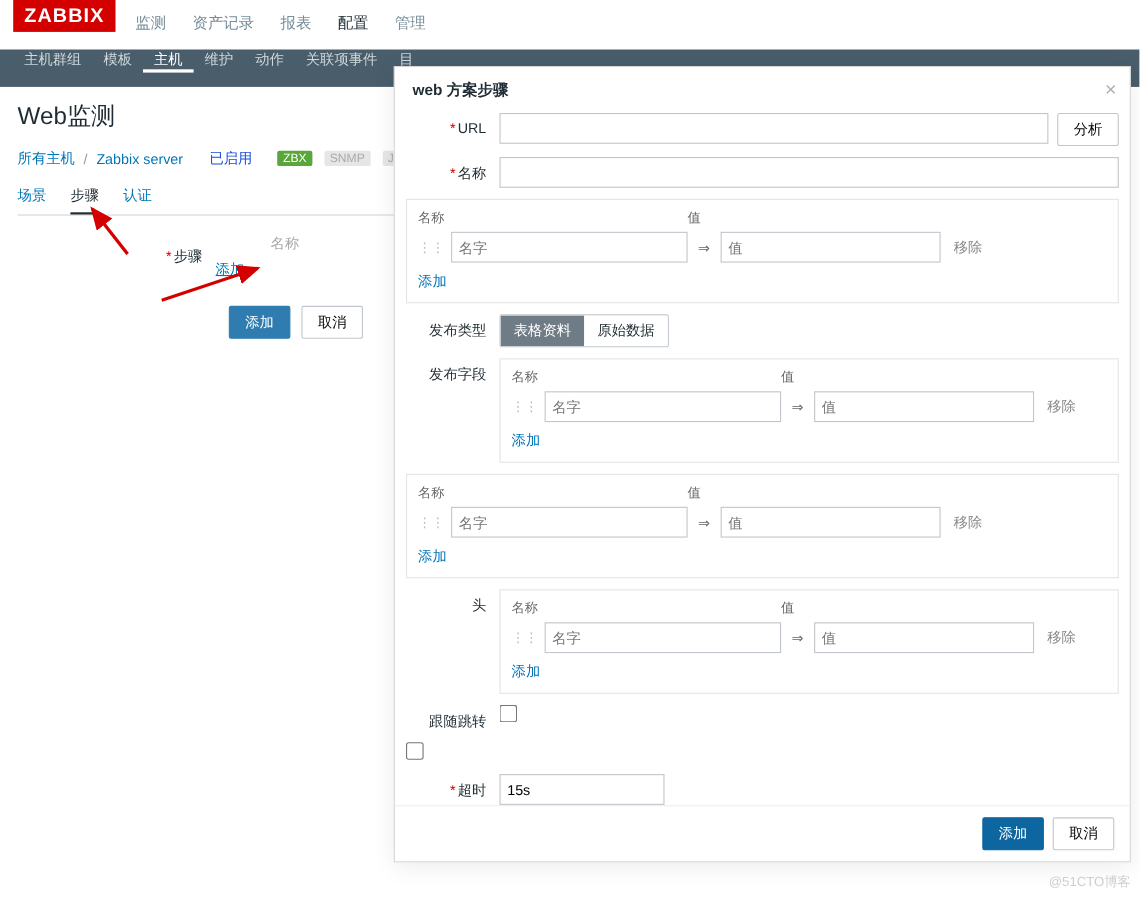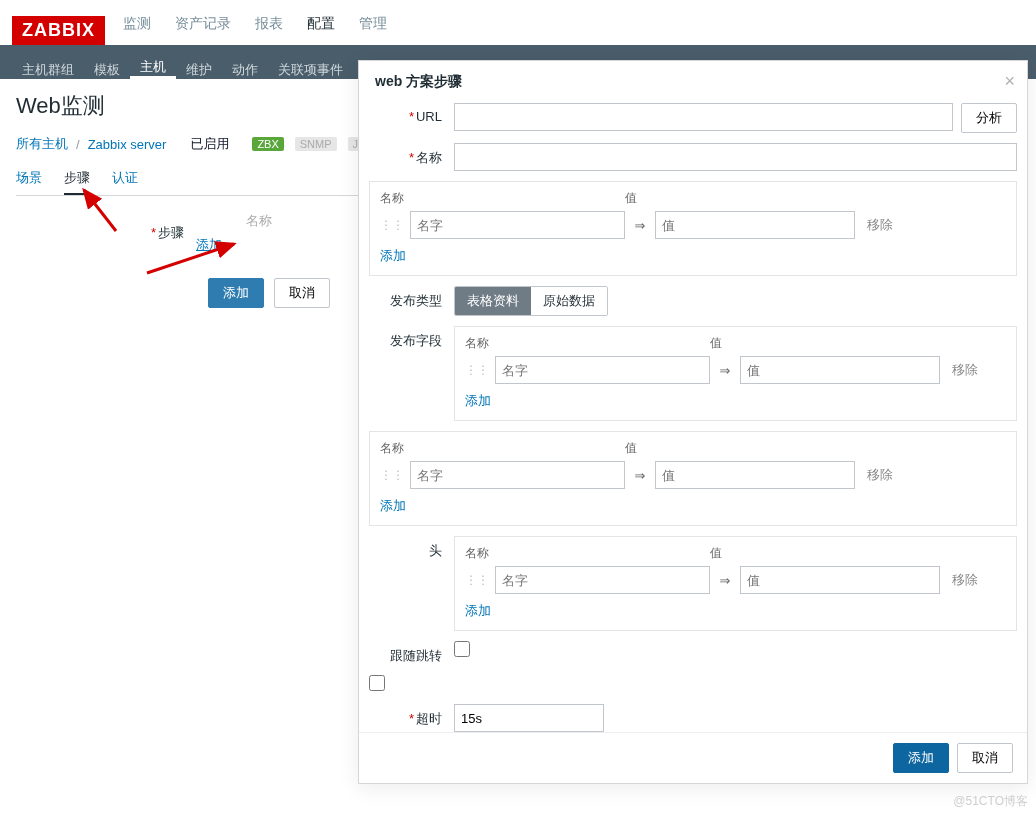--- a/index.html
+++ b/index.html
@@ -1,33 +1,33 @@
 <!DOCTYPE html>
 <html><head>
 <meta charset="utf-8">
 <style>
 * { box-sizing: border-box; margin: 0; padding: 0; }
 body { font-family: Arial, "Microsoft YaHei", sans-serif; font-size: 13px; color: #1f2c33; background: #fff; width: 1036px; height: 816px; overflow: hidden; position: relative; }
 
-.topbar { height: 45px; background: #fff; display: flex; align-items: flex-end; padding: 0 12px; gap: 16px; }
+.topbar { height: 45px; background: #fff; display: flex; align-items: flex-start; padding: 0 12px; gap: 16px; }
 .logo { background: #d40000; color: #fff; font-weight: bold; letter-spacing: 1px; padding: 4px 10px; font-size: 18px; }
 .topnav { display: flex; gap: 20px; }
 .topnav a { color: #768d99; text-decoration: none; font-size: 14px; cursor: pointer; padding: 12px 2px; }
 .topnav a.active { color: #1f2c33; }
 
-.subbar { height: 34px; background: #4a5d6b; display: flex; align-items: flex-end; padding: 0 12px; gap: 0; }
+.subbar { height: 34px; background: #4a5d6b; display: flex; align-items: flex-start; padding: 0 12px; gap: 0; }
 .subbar a { color: #cfd8dc; text-decoration: none; font-size: 13px; padding: 0 10px; display: flex; align-items: center; cursor: pointer; }
 .subbar a.active { border-bottom: 3px solid #fff; color: #fff; }
 
 .page { padding: 12px 16px; }
 .page-title { font-size: 22px; font-weight: normal; color: #1f2c33; margin-bottom: 14px; }
 .breadcrumb { display: flex; align-items: center; gap: 8px; font-size: 13px; margin-bottom: 10px; }
 .breadcrumb a { color: #0275b8; text-decoration: none; cursor: pointer; }
 .breadcrumb .sep { color: #999; }
-.status-enabled { color: #0f172a; }
+.status-enabled { color: #1d4ed8; }
 .tag { display: inline-block; padding: 1px 5px; font-size: 11px; border-radius: 2px; margin-left: 3px; }
 .tag-zbx { background: #59a63a; color: #fff; }
 .tag-off { background: #e6e6e6; color: #aaa; }
 
 .tabs { display: flex; gap: 22px; border-bottom: 1px solid #d6d6d6; margin-bottom: 16px; }
 .tabs a { color: #0275b8; text-decoration: none; padding: 6px 0; cursor: pointer; }
 .tabs a.active { color: #1f2c33; border-bottom: 2px solid #1f2c33; }
 
 .form-row { display: flex; align-items: center; margin-bottom: 12px; }
 .form-label { width: 180px; text-align: right; padding-right: 12px; color: #1f2c33; }

